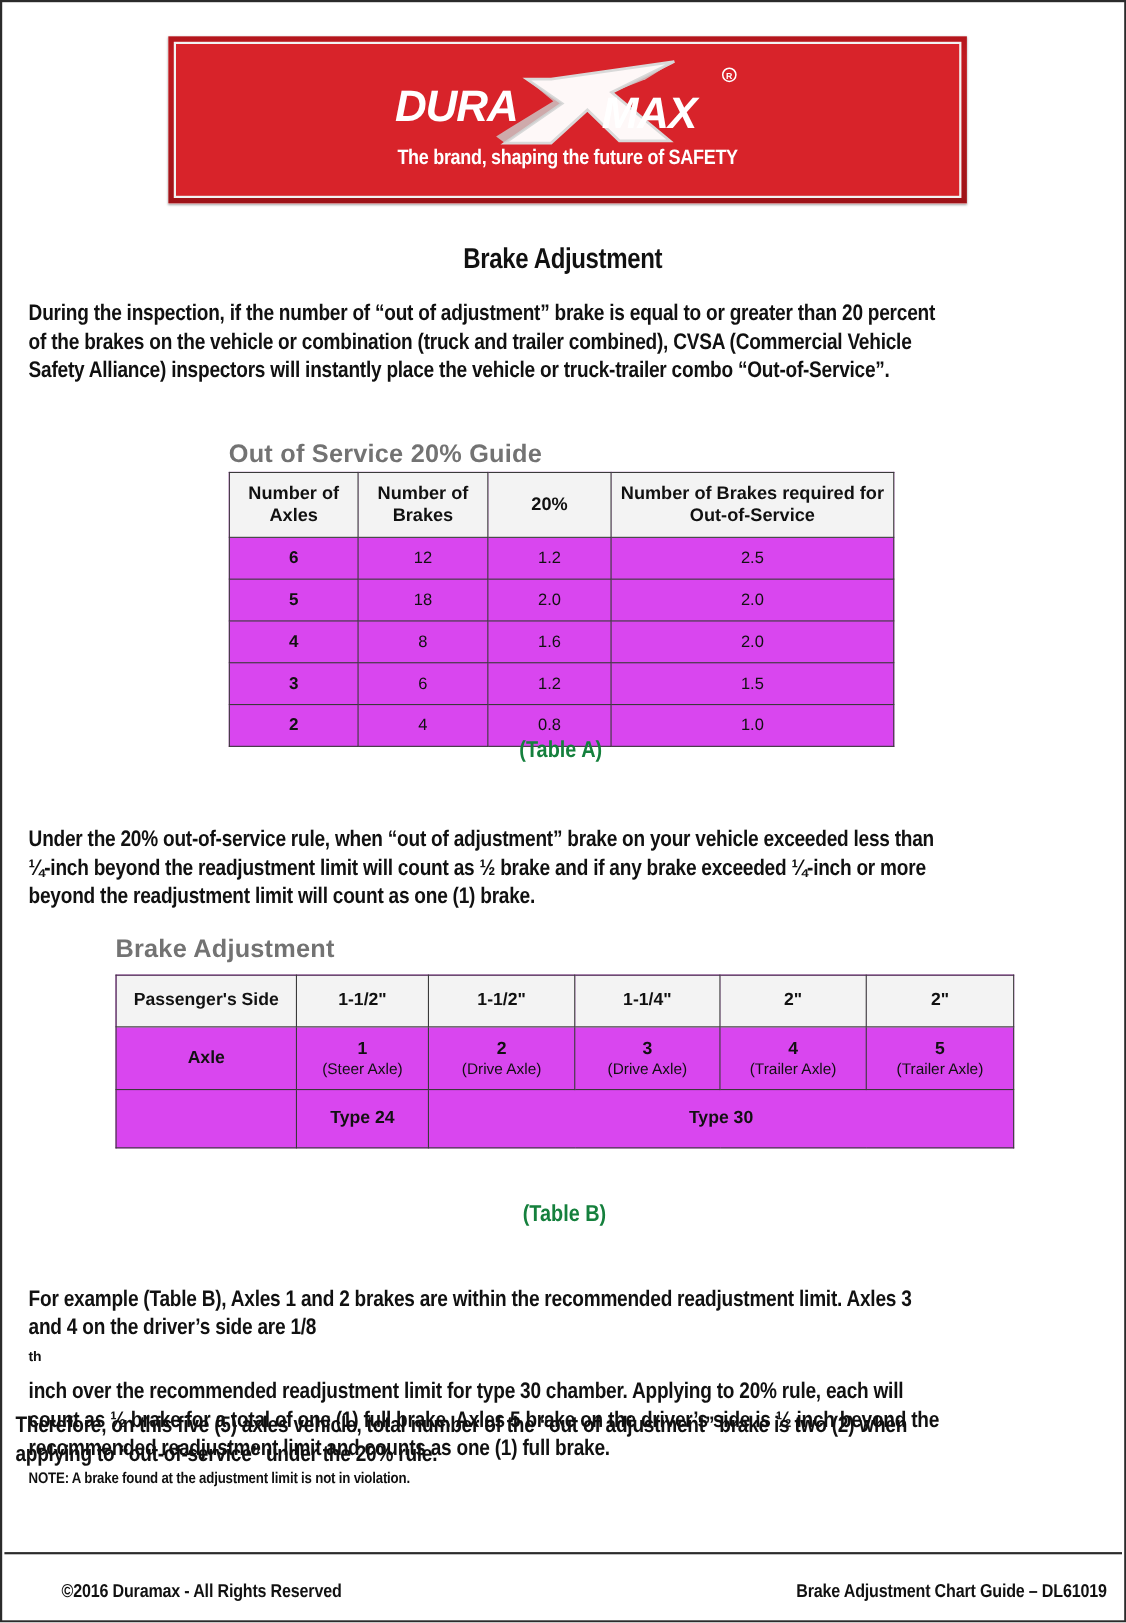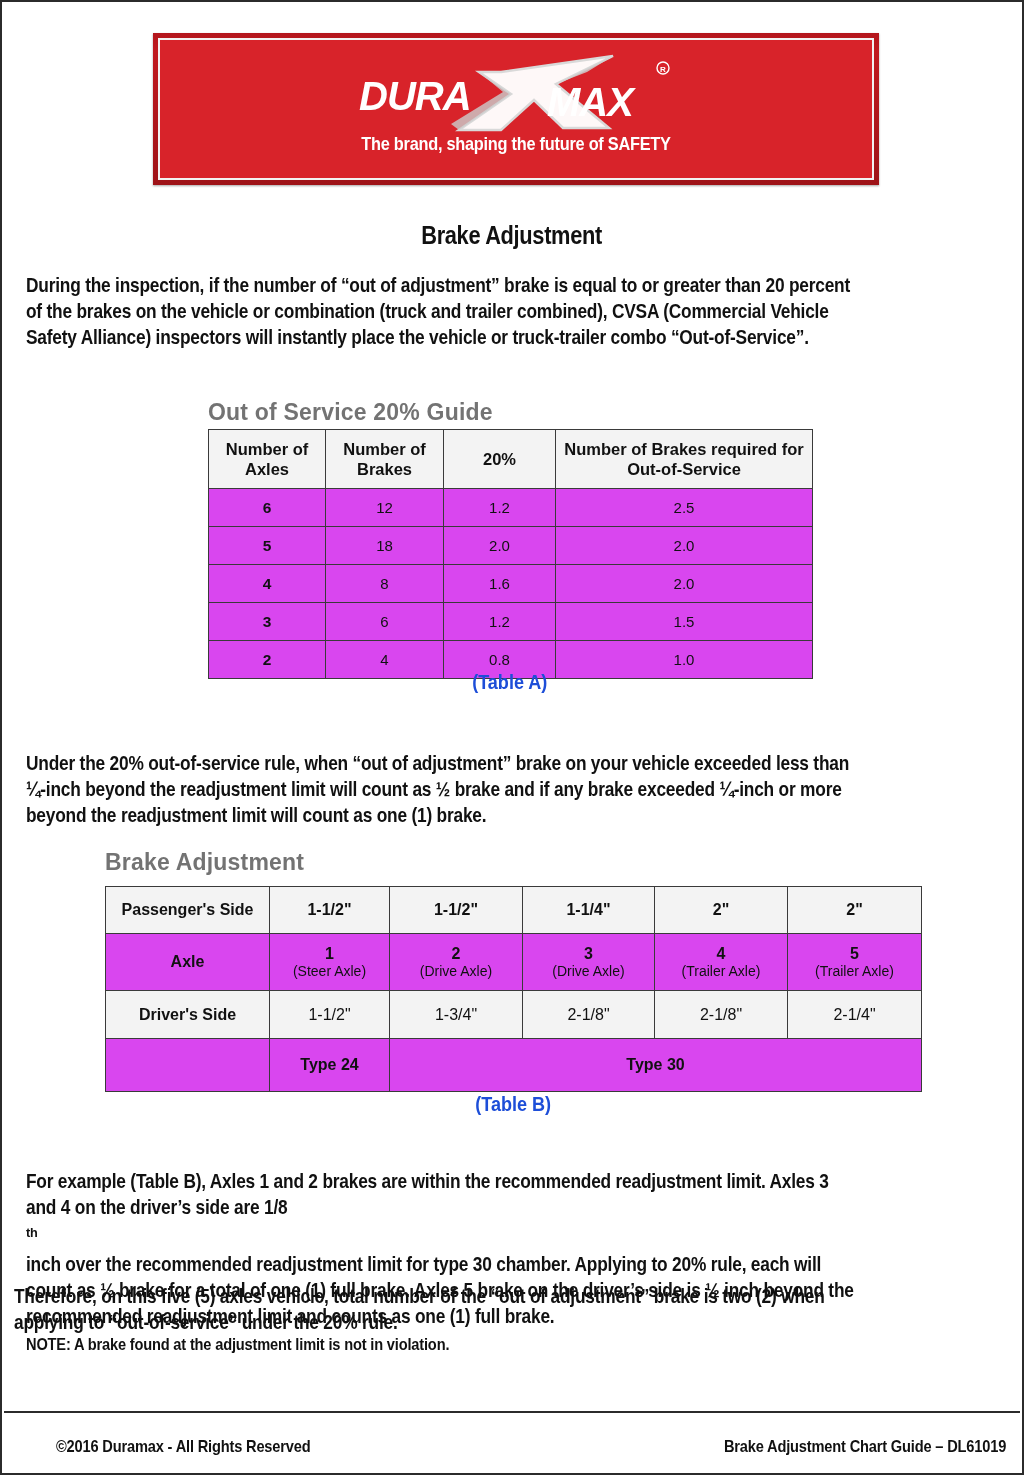--- a/index.html
+++ b/index.html
@@ -86,42 +86,42 @@
   .para > i { font-style: normal; display: inline-block; transform: scaleX(0.845); transform-origin: left center; }
   .para-1 { left: 24px; top: 270px; width: 980px; }
   .para-2 { left: 24px; top: 748px; width: 980px; }
   .para-3 { left: 24px; top: 1166px; width: 985px; }
   .para-4 { left: 12px; top: 1281px; width: 985px; }
   .para-note {
     position: absolute;
     left: 24px; top: 1333px; width: 985px;
     font-family: "Liberation Sans Narrow", "Liberation Sans", sans-serif;
     font-weight: bold;
-    font-size: 17px;
+    font-size: 14px;
     letter-spacing: -0.2px;
   }
   .para-note > i { font-style: normal; display: inline-block; transform: scaleX(0.86); transform-origin: left center; }
   sup.ord { font-size: 0.62em; vertical-align: super; }
 
   
   .tbl-title {
     position: absolute;
     font-family: "Liberation Sans", sans-serif;
     font-weight: bold;
     font-size: 23px;
     letter-spacing: 0.2px;
     color: #737373;
   }
   .tbl-caption {
     position: absolute;
     text-align: center;
     font-family: "Liberation Sans Narrow", "Liberation Sans", sans-serif;
     font-weight: bold;
     font-size: 21px;
-    color: #1d4ed8;
+    color: #15803d;
   }
   .tbl-caption span { display: inline-block; transform: scaleX(0.86); }
 
   table.grid {
     position: absolute;
     border-collapse: collapse;
     table-layout: fixed;
     background: #d946ef;
   }
   table.grid td, table.grid th {
@@ -332,28 +332,20 @@
         </td>
         <td>
           <span class="axle-num">4</span>
           <span class="axle-sub">(Trailer Axle)</span>
         </td>
         <td>
           <span class="axle-num">5</span>
           <span class="axle-sub">(Trailer Axle)</span>
         </td>
       </tr>
-      <tr class="tb-r3">
-        <td class="shade tb-rowhead">Driver's Side</td>
-        <td class="shade">1-1/2"</td>
-        <td class="shade">1-3/4"</td>
-        <td class="shade">2-1/8"</td>
-        <td class="shade">2-1/8"</td>
-        <td class="shade">2-1/4"</td>
-      </tr>
       <tr class="tb-r4">
         <td></td>
         <td>Type 24</td>
         <td colspan="4">Type 30</td>
       </tr>
     </tbody>
   </table>
 
   <div class="tbl-caption" id="table-b-caption">
     <span>(Table B)</span>

